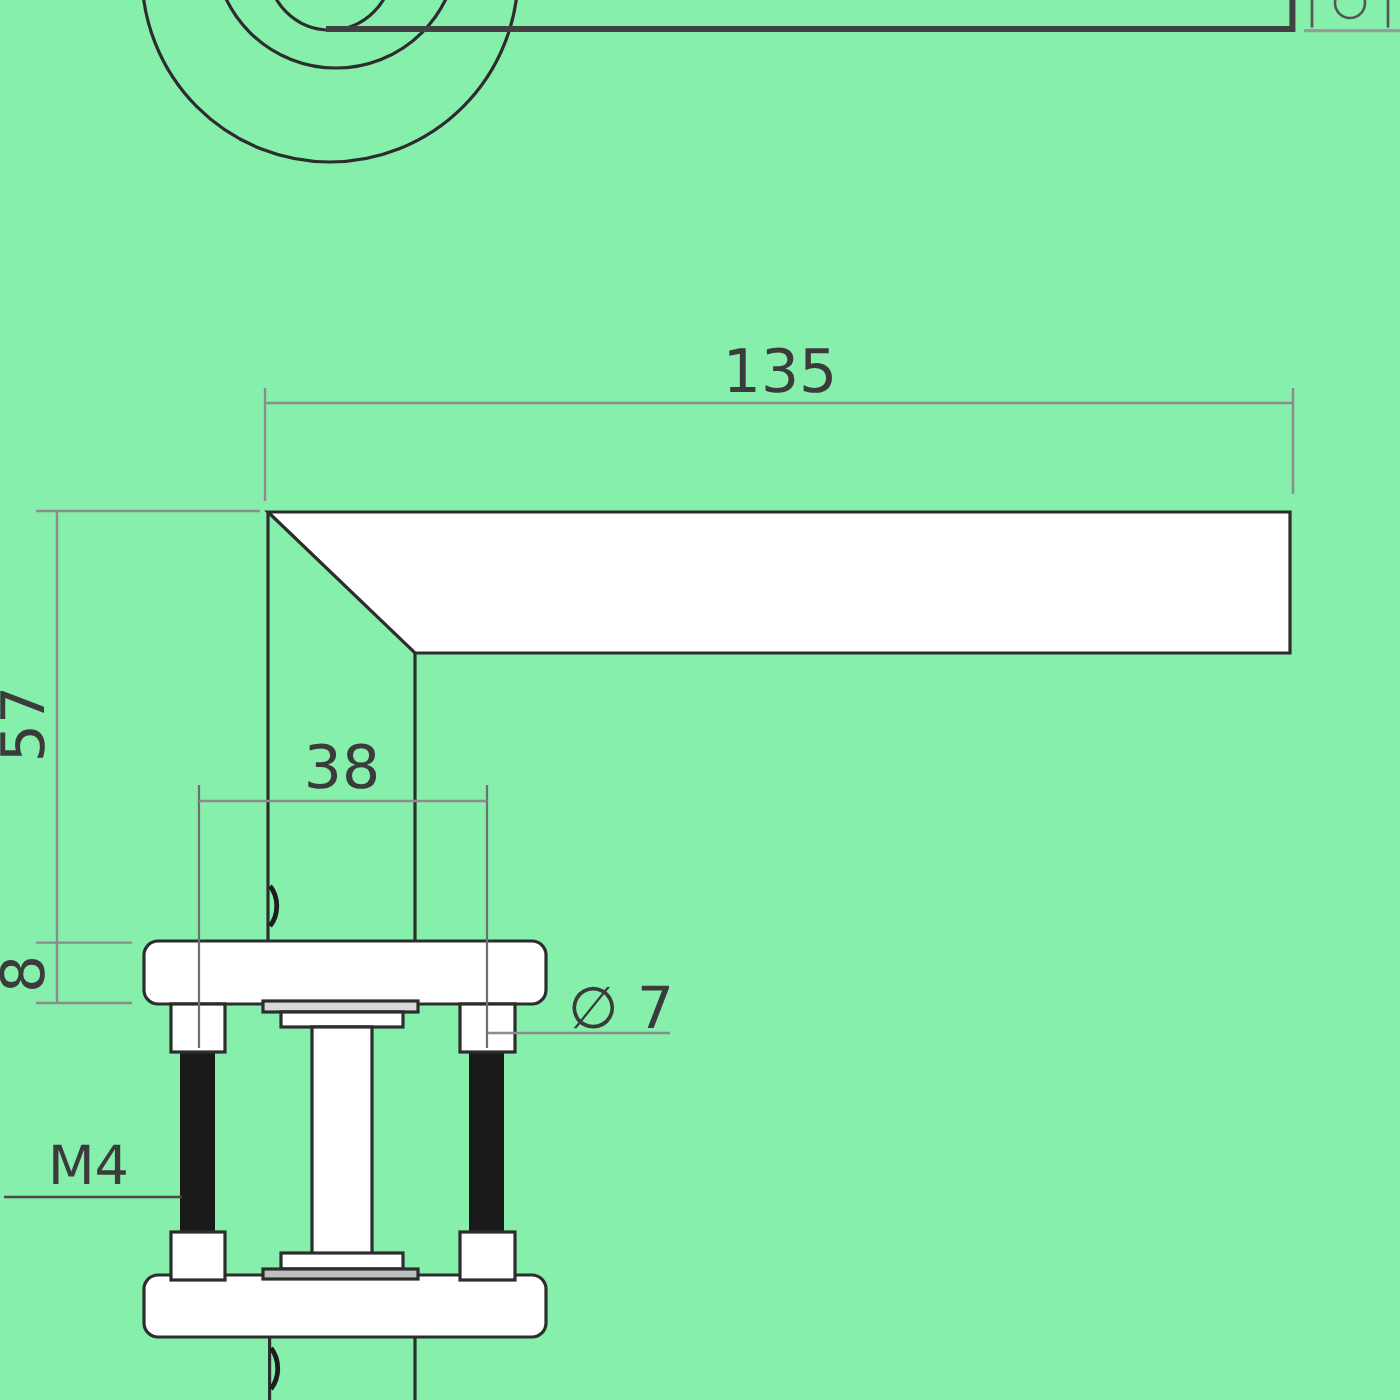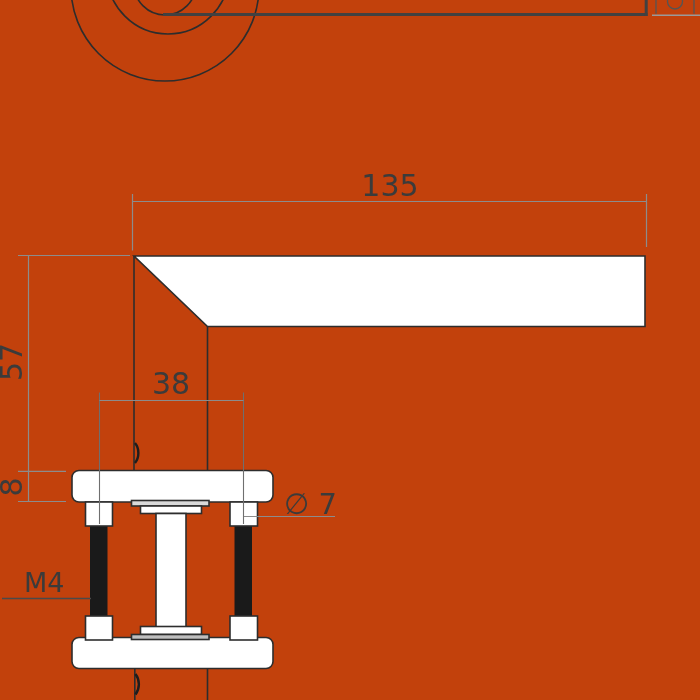--- a/index.html
+++ b/index.html
@@ -1,16 +1,16 @@
 <!DOCTYPE html>
 <html><head>
 <meta charset="utf-8">
 <style>
   html,body{margin:0;padding:0;background:#ffffff;}
-  .stage{width:700px;height:700px;position:relative;background:#c2410c;overflow:hidden;}
+  .stage{width:700px;height:700px;position:relative;background:#86efac;overflow:hidden;}
   svg{display:block;}
   text{font-family:"DejaVu Sans","Liberation Sans",sans-serif;fill:#3b3b3b;}
   .obj{stroke:#2d2d2d;fill:none;stroke-width:1.6;}
   .thick{stroke:#414141;stroke-width:3;fill:none;}
   .dim{stroke:#8c8c8c;stroke-width:1.2;fill:none;}
   .cline{stroke:#6f6f6f;stroke-width:1.1;fill:none;}
   .leader-dark{stroke:#4a4a4a;stroke-width:1.3;fill:none;}
   .whitefill{fill:#ffffff;}
   .grayfill{fill:#bfbfbf;}
   .ltgrayfill{fill:#d9d9d9;}

